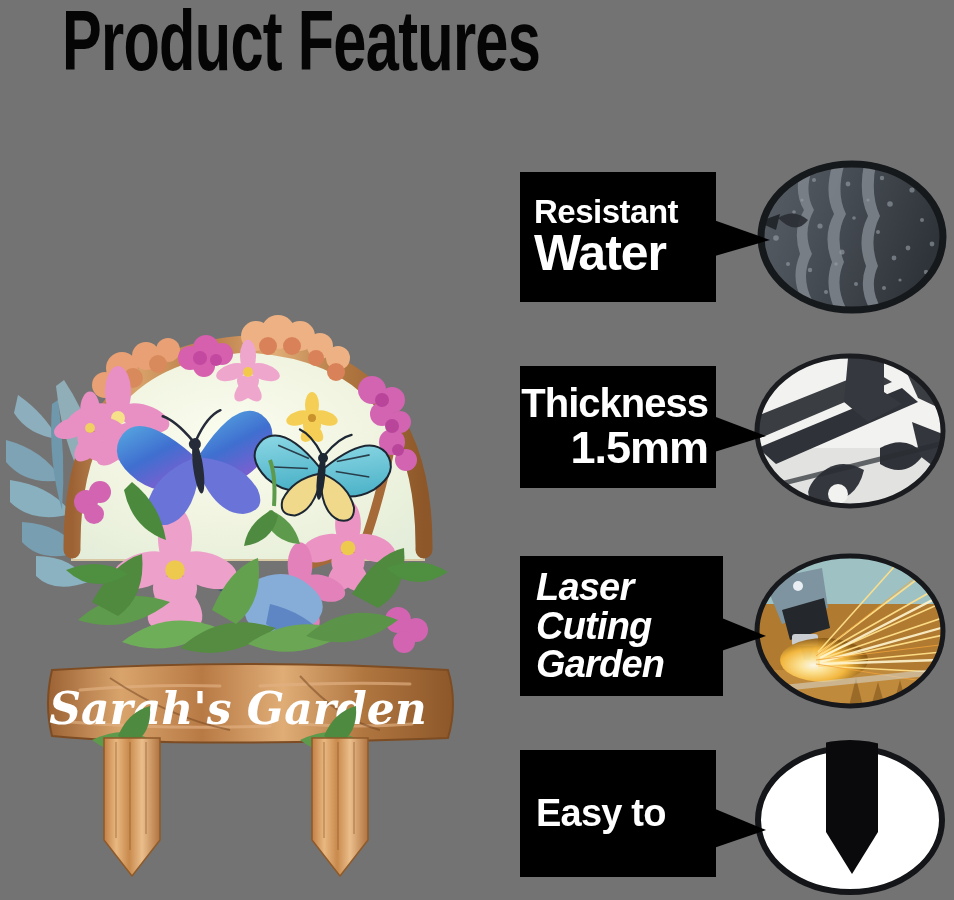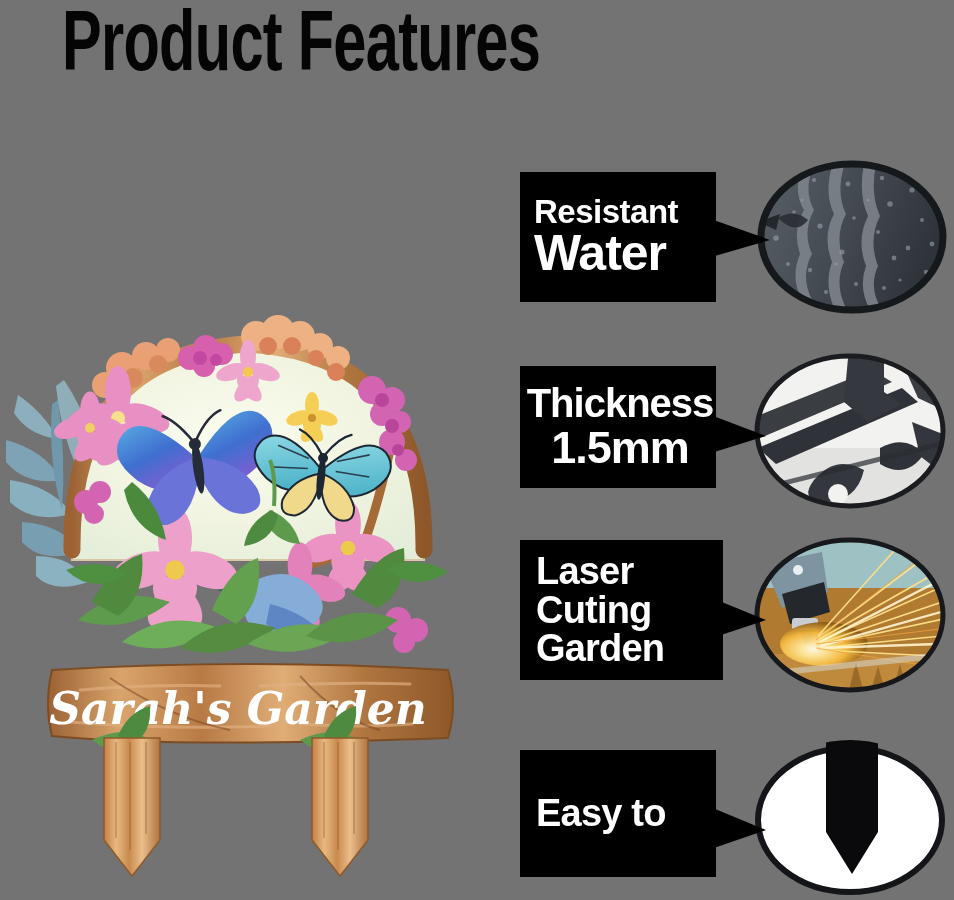--- a/index.html
+++ b/index.html
@@ -28,21 +28,21 @@
   }
 
   
   #product-image{position:absolute;left:0px;top:150px;width:500px;height:730px;}
   #product-svg{display:block;width:500px;height:730px;}
 
   
   .feature-row{position:absolute;left:508px;width:446px;}
   #feature-row-0{top:160px;height:155px;}
   #feature-row-1{top:352px;height:160px;}
-  #feature-row-2{top:536px;height:160px;}
+  #feature-row-2{top:552px;height:160px;font-style:italic;}
   #feature-row-3{top:740px;height:160px;}
 
   .label-box{
     position:absolute;left:12px;
     background:#000000;
     color:#ffffff;
     display:flex;
     flex-direction:column;
     justify-content:center;
     box-sizing:border-box;
@@ -54,21 +54,21 @@
     white-space:nowrap;
     font-family:"Liberation Sans","DejaVu Sans",sans-serif;
   }
 
   
   #label-box-0{top:12px;width:196px;height:130px;padding:6px 10px 8px 14px;}
   #label-box-0 .l0{font-size:50px;letter-spacing:-1px;}
   #label-box-0 .l1{font-size:33px;letter-spacing:-0.5px;margin-top:2px;}
 
   
-  #label-box-1{top:14px;width:196px;height:122px;padding:6px 8px 6px 12px;align-items:center;}
+  #label-box-1{top:14px;width:196px;height:122px;padding:6px 8px 6px 12px;align-items:flex-end;}
   #label-box-1 .l0{font-size:40px;letter-spacing:-1px;}
   #label-box-1 .l1{font-size:45px;letter-spacing:-1px;margin-top:1px;}
 
   
   #label-box-2{top:4px;width:203px;height:140px;padding:6px 8px 6px 16px;}
   #label-box-2 .l0,#label-box-2 .l1,#label-box-2 .l2{font-size:38px;letter-spacing:-0.8px;}
 
   
   #label-box-3{top:10px;width:196px;height:127px;padding:6px 8px 6px 16px;gap:40px;}
   #label-box-3 .l0,#label-box-3 .l1{font-size:38px;letter-spacing:-0.8px;}

